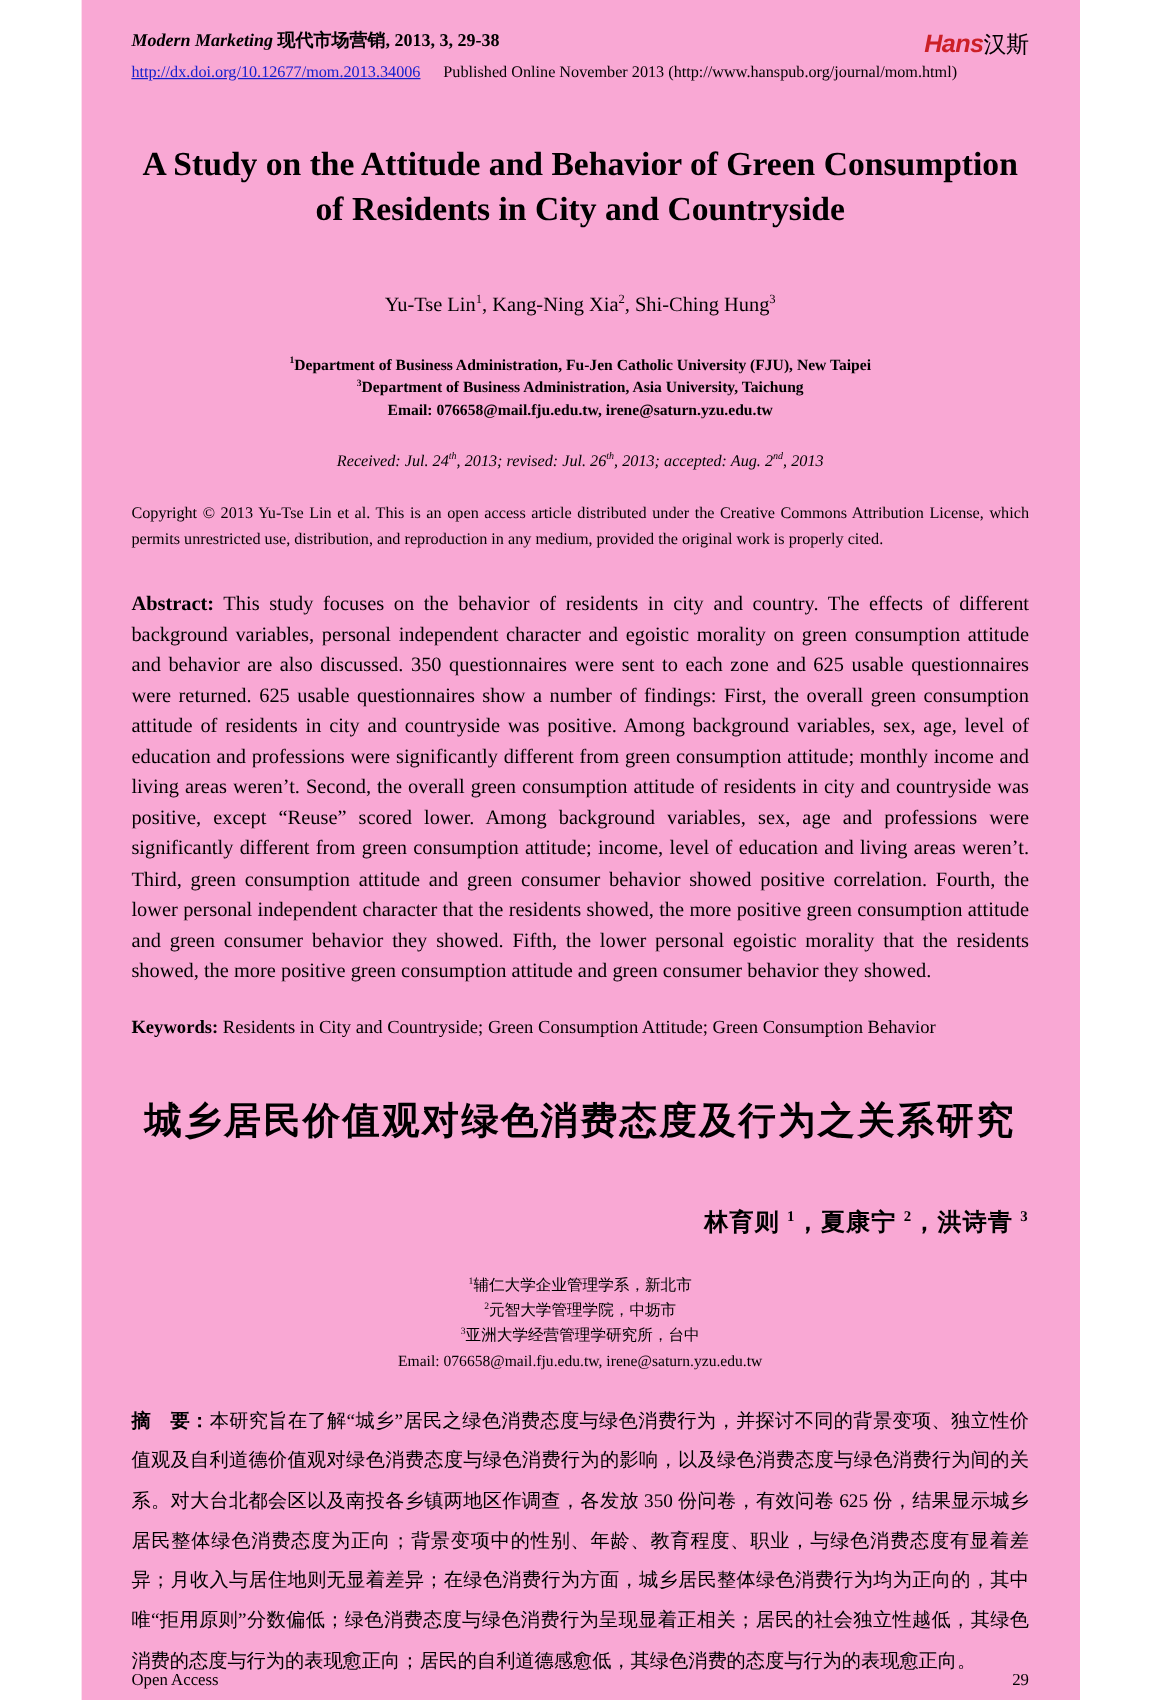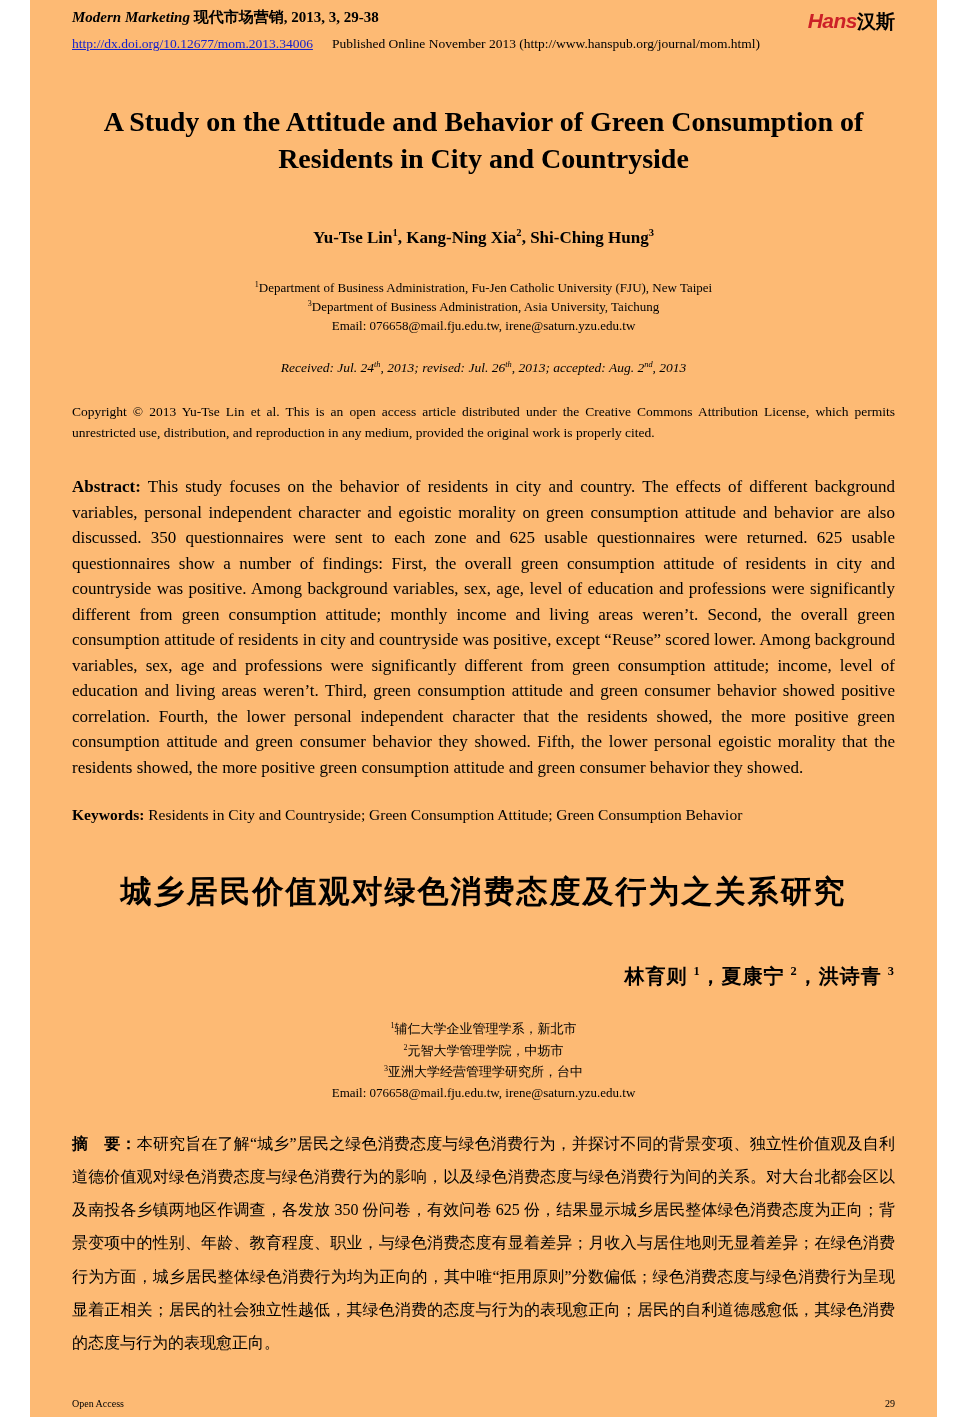--- a/index.html
+++ b/index.html
@@ -1,57 +1,57 @@
 <!DOCTYPE html>
 <html><head>
 <meta charset="utf-8">
 <style>
   * { margin: 0; padding: 0; box-sizing: border-box; }
   html, body { background: #ffffff; }
   .page {
     position: relative;
-    width: 907px;
+    width: 832px;
     height: 1417px;
     margin: 0 auto;
-    background: #fdba74;
+    background: #f9a8d4;
     color: #000;
     font-family: "Liberation Serif", "DejaVu Serif", serif;
-    padding: 8px 42px 0 42px;
+    padding: 24px 42px 0 42px;
     overflow: hidden;
   }
   sup { font-size: 0.62em; vertical-align: super; line-height: 0; }
 
   
   .header-row1 {
     display: flex;
     justify-content: space-between;
     align-items: flex-start;
     font-size: 15px;
     font-weight: bold;
   }
   .journal-en { font-style: italic; }
   .journal-rest { font-weight: bold; }
   .logo { font-family: "Liberation Sans", "DejaVu Sans", sans-serif; white-space: nowrap; line-height: 1; padding-top: 2px; }
   .logo-hans { color: #cc2027; font-style: italic; font-weight: bold; font-size: 21px; letter-spacing: -0.5px; }
-  .logo-cn { color: #000; font-weight: bold; font-size: 19px; }
+  .logo-cn { color: #000; font-weight: normal; font-size: 19px; }
   .header-row2 { font-size: 13.5px; margin-top: 5px; }
   .doi-link { color: #1520cc; text-decoration: underline; margin-right: 19px; }
   .published { color: #000; }
 
   
   .en-title {
     text-align: center;
     font-size: 28px;
     font-weight: bold;
     line-height: 1.32;
     max-width: 800px;
     margin: 52px auto 0 auto;
   }
-  .authors { text-align: center; font-weight: bold; font-size: 17px; margin-top: 50px; }
-  .affiliations { text-align: center; font-size: 13px; margin-top: 30px; line-height: 1.48; }
+  .authors { text-align: center; font-weight: normal; font-size: 17px; margin-top: 50px; }
+  .affiliations { text-align: center; font-size: 13px; margin-top: 30px; line-height: 1.48; font-weight: bold; }
   .received { text-align: center; font-size: 13.5px; margin-top: 24px; font-style: italic; }
   .copyright { text-align: justify; font-size: 13.5px; line-height: 1.55; margin-top: 26px; }
   .abstract { text-align: justify; font-size: 17px; line-height: 1.5; margin-top: 31px; }
   .label { font-weight: bold; }
   .keywords { text-align: justify; font-size: 15.5px; margin-top: 26px; }
 
   
   .zh-title { text-align: center; font-size: 31px; font-weight: bold; margin-top: 47px; letter-spacing: 2px; }
   .zh-authors { text-align: right; font-size: 20px; font-weight: bold; margin-top: 50px; letter-spacing: 1px; }
   .zh-affiliations { text-align: center; font-size: 13px; margin-top: 28px; line-height: 1.62; }
@@ -59,21 +59,21 @@
   .zh-abstract { text-align: justify; font-size: 16px; line-height: 2.08; margin-top: 24px; }
 
   
   .page-footer {
     position: absolute;
     left: 42px;
     right: 42px;
     bottom: 8px;
     display: flex;
     justify-content: space-between;
-    font-size: 10px;
+    font-size: 14px;
     gap: 28px;
   }
 </style>
 </head>
 <body>
 
 <div class="page">
 
   <header>
     <div class="header-row1">

